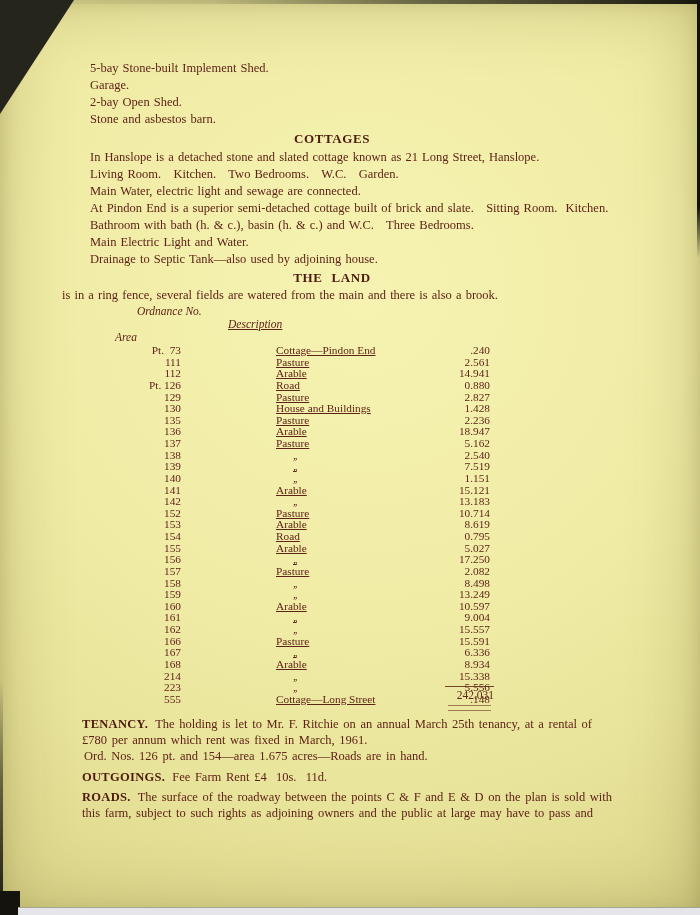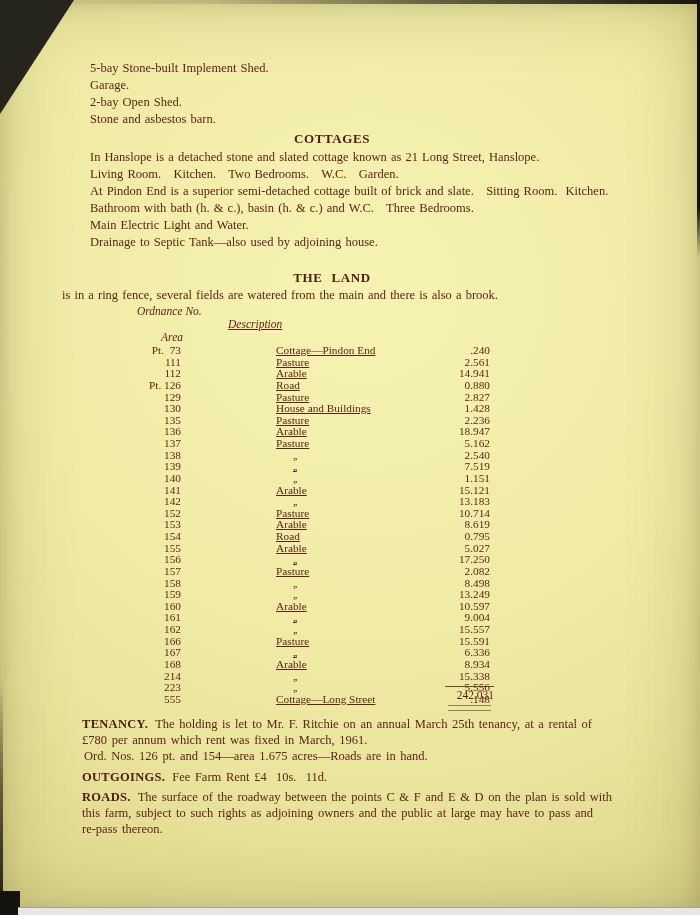--- a/index.html
+++ b/index.html
@@ -36,21 +36,21 @@
   .cottages{position:absolute;left:90px;top:149px;}
   .land-heading{top:270px;}
   .intro{position:absolute;left:62px;top:288px;font-size:12.5px;word-spacing:1px;white-space:pre;}
   
   .land-table{position:absolute;left:115px;top:305px;width:400px;}
   .thead{display:flex;font-style:italic;font-size:11.5px;line-height:13px;margin-bottom:1px;flex-direction:column;}
   .trow{display:flex;font-size:11.3px;line-height:11.62px;}
   .c1{width:70px;}.c2{width:235px;text-decoration:underline;}.c3{width:74px;}
   .thead .c1{padding-left:22px;white-space:nowrap;box-sizing:content-box;width:48px;}
   .thead .c2{padding-left:113px;box-sizing:border-box;}
-  .thead .c3{text-align:right;padding-right:6px;box-sizing:border-box;}
+  .thead .c3{padding-right:6px;box-sizing:border-box;}
   .trow .c1{text-align:right;padding-right:4px;box-sizing:border-box;white-space:pre;}
   .trow .c2{padding-left:91px;box-sizing:border-box;}
   .trow .c2.ditto{padding-left:108px;letter-spacing:-1px;}
   .trow .c3{text-align:right;padding-right:4px;box-sizing:border-box;}
   .total-rule{position:absolute;left:445px;top:686px;width:49px;height:1px;background:rgba(94,35,23,.85);}
   .total-value{position:absolute;left:424px;top:689px;width:70px;text-align:right;font-size:11.5px;}
   .double-rule{position:absolute;left:448px;top:705px;width:43px;height:4px;
     border-top:1px solid rgba(94,35,23,.55);border-bottom:1px solid rgba(94,35,23,.55);}
   
   .notes{position:absolute;left:82px;top:716px;width:560px;}
@@ -72,20 +72,21 @@
         <div class="line">Garage.</div>
         <div class="line">2-bay Open Shed.</div>
         <div class="line">Stone and asbestos barn.</div>
       </div>
 
     <div class="heading cottages-heading">COTTAGES</div>
 
     <div class="cottages" id="cottages-lines">
         <div class="line">In Hanslope is a detached stone and slated cottage known as 21 Long Street, Hanslope.</div>
         <div class="line">Living Room.   Kitchen.   Two Bedrooms.   W.C.   Garden.</div>
+        <div class="line">Main Water, electric light and sewage are connected.</div>
         <div class="line">At Pindon End is a superior semi-detached cottage built of brick and slate.   Sitting Room.  Kitchen.</div>
         <div class="line">Bathroom with bath (h. &amp; c.), basin (h. &amp; c.) and W.C.   Three Bedrooms.</div>
         <div class="line">Main Electric Light and Water.</div>
         <div class="line">Drainage to Septic Tank—also used by adjoining house.</div>
       </div>
 
     <div class="heading land-heading">THE LAND</div>
 
     <div class="intro">is in a ring fence, several fields are watered from the main and there is also a brook.</div>
 
@@ -263,21 +264,20 @@
           <div class="nline"><b>TENANCY.</b><span class="after-label">The holding is let to Mr. F. Ritchie on an annual March 25th tenancy, at a rental of</span></div>
           <div class="nline">£780 per annum which rent was fixed in March, 1961.</div>
           <div class="nline indent-sub">Ord. Nos. 126 pt. and 154—area 1.675 acres—Roads are in hand.</div>
         </div>
         <div class="note">
           <div class="nline"><b>OUTGOINGS.</b><span class="after-label">Fee Farm Rent £4  10s.  11d.</span></div>
         </div>
         <div class="note">
           <div class="nline"><b>ROADS.</b><span class="after-label">The surface of the roadway between the points C &amp; F and E &amp; D on the plan is sold with</span></div>
           <div class="nline indent-cont">this farm, subject to such rights as adjoining owners and the public at large may have to pass and</div>
-          <div class="nline indent-cont">re-pass thereon.</div>
         </div>
       </div>
 
   </div>
 
   <div class="corner-tl"></div>
   <div class="edge-top"></div>
   <div class="edge-right"></div>
   <div class="edge-left"></div>
   <div class="corner-bl"></div>

